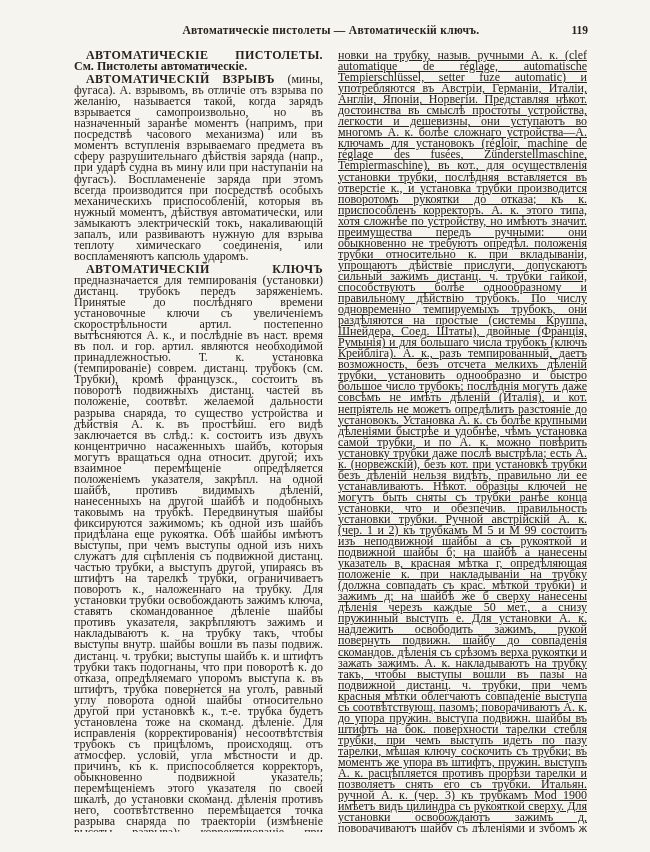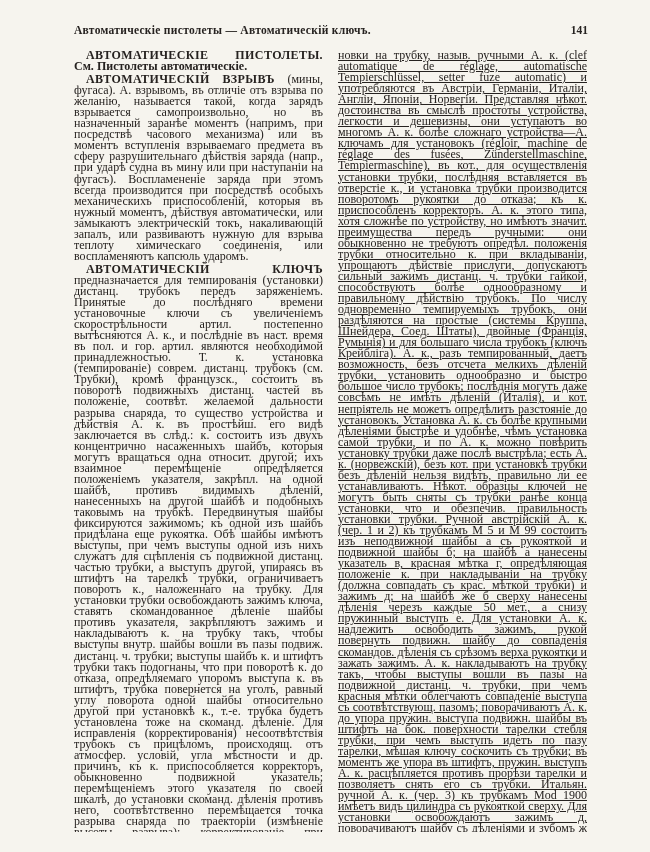--- a/index.html
+++ b/index.html
@@ -21,21 +21,21 @@
   }
   .header {
     position: relative;
     height: 18px;
     margin-bottom: 8px;
   }
   .running-title {
     position: absolute;
     left: 0;
     right: 0;
-    text-align: left;
+    text-align: center;
     font-weight: bold;
     font-size: 11.5px;
     letter-spacing: 0.3px;
     white-space: nowrap;
   }
   .page-number {
     position: absolute;
     right: 0;
     top: 0;
     font-weight: bold;
@@ -74,21 +74,21 @@
     font-weight: bold;
     letter-spacing: 0.4px;
   }
 </style>
 </head>
 <body>
 
 <div class="page">
   <div class="header">
     <div class="running-title">Автоматическіе пистолеты — Автоматическій ключъ.</div>
-    <div class="page-number">141</div>
+    <div class="page-number">119</div>
   </div>
   <div class="columns">
     <div class="col" id="col-left">
         <p class="para bold"><b class="lead">АВТОМАТИЧЕСКІЕ ПИСТОЛЕТЫ. </b>См. Пистолеты автоматическіе.</p>
         <p class="para"><b class="lead">АВТОМАТИЧЕСКІЙ ВЗРЫВЪ </b>(мины, фугаса). А. взрывомъ, въ отличіе отъ взрыва по желанію, называется такой, когда зарядъ взрывается самопроизвольно, но въ назначенный заранѣе моментъ (напримъ, при посредствѣ часового механизма) или въ моментъ вступленія взрываемаго предмета въ сферу разрушительнаго дѣйствія заряда (напр., при ударѣ судна въ мину или при наступаніи на фугасъ). Воспламененіе заряда при этомъ всегда производится при посредствѣ особыхъ механическихъ приспособленій, которыя въ нужный моментъ, дѣйствуя автоматически, или замыкаютъ электрическій токъ, накаливающій запалъ, или развиваютъ нужную для взрыва теплоту химическаго соединенія, или воспламеняютъ капсюль ударомъ.</p>
         <p class="para"><b class="lead">АВТОМАТИЧЕСКІЙ КЛЮЧЪ </b>предназначается для темпированія (установки) дистанц. трубокъ передъ заряженіемъ. Принятые до послѣдняго времени установочные ключи съ увеличеніемъ скорострѣльности артил. постепенно вытѣсняются А. к., и послѣдніе въ наст. время въ пол. и гор. артил. являются необходимой принадлежностью. Т. к. установка (темпированіе) соврем. дистанц. трубокъ (см. Трубки), кромѣ французск., состоитъ въ поворотѣ подвижныхъ дистанц. частей въ положеніе, соотвѣт. желаемой дальности разрыва снаряда, то существо устройства и дѣйствія А. к. въ простѣйш. его видѣ заключается въ слѣд.: к. состоитъ изъ двухъ концентрично насаженныхъ шайбъ, которыя могутъ вращаться одна относит. другой; ихъ взаимное перемѣщеніе опредѣляется положеніемъ указателя, закрѣпл. на одной шайбѣ, противъ видимыхъ дѣленій, нанесенныхъ на другой шайбѣ и подобныхъ таковымъ на трубкѣ. Передвинутыя шайбы фиксируются зажимомъ; къ одной изъ шайбъ придѣлана еще рукоятка. Обѣ шайбы имѣютъ выступы, при чемъ выступы одной изъ нихъ служатъ для сцѣпленія съ подвижной дистанц. частью трубки, а выступъ другой, упираясь въ штифтъ на тарелкѣ трубки, ограничиваетъ поворотъ к., наложеннаго на трубку. Для установки трубки освобождаютъ зажимъ ключа, ставятъ скомандованное дѣленіе шайбы противъ указателя, закрѣпляютъ зажимъ и накладываютъ к. на трубку такъ, чтобы выступы внутр. шайбы вошли въ пазы подвиж. дистанц. ч. трубки; выступы шайбъ к. и штифтъ трубки такъ подогнаны, что при поворотѣ к. до отказа, опредѣляемаго упоромъ выступа к. въ штифтъ, трубка повернется на уголъ, равный углу поворота одной шайбы относительно другой при установкѣ к., т.-е. трубка будетъ установлена тоже на скоманд. дѣленіе. Для исправленія (корректированія) несоотвѣтствія трубокъ съ прицѣломъ, происходящ. отъ атмосфер. условій, угла мѣстности и др. причинъ, къ к. приспособляется корректоръ, обыкновенно подвижной указатель; перемѣщеніемъ этого указателя по своей шкалѣ, до установки скоманд. дѣленія противъ него, соотвѣтственно перемѣщается точка разрыва снаряда по траекторіи (измѣненіе высоты разрыва); корректированіе при отсутствіи корректора производится или уровнемъ прицѣла (Россія, Германія), или особымъ регуляторомъ прицѣла (Германія). Описаннаго типа ключи, накладываемые для уста-</p>
       </div>
     <div class="col" id="col-right">
         <p class="para no-indent">новки на трубку, назыв. ручными А. к. (clef automatique de réglage, automatische Tempierschlüssel, setter fuze automatic) и употребляются въ Австріи, Германіи, Италіи, Англіи, Японіи, Норвегіи. Представляя нѣкот. достоинства въ смыслѣ простоты устройства, легкости и дешевизны, они уступаютъ во многомъ А. к. болѣе сложнаго устройства—А. ключамъ для установокъ (régloir, machine de réglage des fusées, Zünderstellmaschine, Tempiermaschine), въ кот., для осуществленія установки трубки, послѣдняя вставляется въ отверстіе к., и установка трубки производится поворотомъ рукоятки до отказа; къ к. приспособленъ корректоръ. А. к. этого типа, хотя сложнѣе по устройству, но имѣютъ значит. преимущества передъ ручными: они обыкновенно не требуютъ опредѣл. положенія трубки относительно к. при вкладываніи, упрощаютъ дѣйствіе прислуги, допускаютъ сильный зажимъ дистанц. ч. трубки гайкой, способствуютъ болѣе однообразному и правильному дѣйствію трубокъ. По числу одновременно темпируемыхъ трубокъ, они раздѣляются на простые (системы Круппа, Шнейдера, Соед. Штаты), двойные (Франція, Румынія) и для большаго числа трубокъ (ключъ Крейбліга). А. к., разъ темпированный, даетъ возможность, безъ отсчета мелкихъ дѣленій трубки, установить однообразно и быстро большое число трубокъ; послѣднія могутъ даже совсѣмъ не имѣть дѣленій (Италія), и кот. непріятель не можетъ опредѣлить разстояніе до установокъ. Установка А. к. съ болѣе крупными дѣленіями быстрѣе и удобнѣе, чѣмъ установка самой трубки, и по А. к. можно повѣрить установку трубки даже послѣ выстрѣла; есть А. к. (норвежскій), безъ кот. при установкѣ трубки безъ дѣленій нельзя видѣть, правильно ли ее устанавливаютъ. Нѣкот. образцы ключей не могутъ быть сняты съ трубки ранѣе конца установки, что и обезпечив. правильность установки трубки. Ручной австрійскій А. к. (чер. 1 и 2) къ трубкамъ М 5 и М 99 состоитъ изъ неподвижной шайбы а съ рукояткой и подвижной шайбы б; на шайбѣ а нанесены указатель в, красная мѣтка г, опредѣляющая положеніе к. при накладываніи на трубку (должна совпадать съ крас. мѣткой трубки) и зажимъ д; на шайбѣ же б сверху нанесены дѣленія черезъ каждые 50 мет., а снизу пружинный выступъ е. Для установки А. к. надлежитъ освободить зажимъ, рукой повернуть подвижн. шайбу до совпаденія скомандов. дѣленія съ срѣзомъ верха рукоятки и зажать зажимъ. А. к. накладываютъ на трубку такъ, чтобы выступы вошли въ пазы на подвижной дистанц. ч. трубки, при чемъ красныя мѣтки облегчаютъ совпаденіе выступа съ соотвѣтствующ. пазомъ; поворачиваютъ А. к. до упора пружин. выступа подвижн. шайбы въ штифтъ на бок. поверхности тарелки стебля трубки, при чемъ выступъ идетъ по пазу тарелки, мѣшая ключу соскочить съ трубки; въ моментъ же упора въ штифтъ, пружин. выступъ А. к. расцѣпляется противъ прорѣзи тарелки и позволяетъ снять его съ трубки. Итальян. ручной А. к. (чер. 3) къ трубкамъ Mod 1900 имѣетъ видъ цилиндра съ рукояткой сверху. Для установки освобождаютъ зажимъ д, поворачиваютъ шайбу съ дѣленіями и зубомъ ж до совпаденія скомандов. дѣленія съ указателемъ з и снова закрѣпляютъ зажимъ. Для темпированія трубки, А. к. накладыв. на трубку и поворач. вправо до тѣхъ поръ, пока зубъ ж,</p>
       </div>

